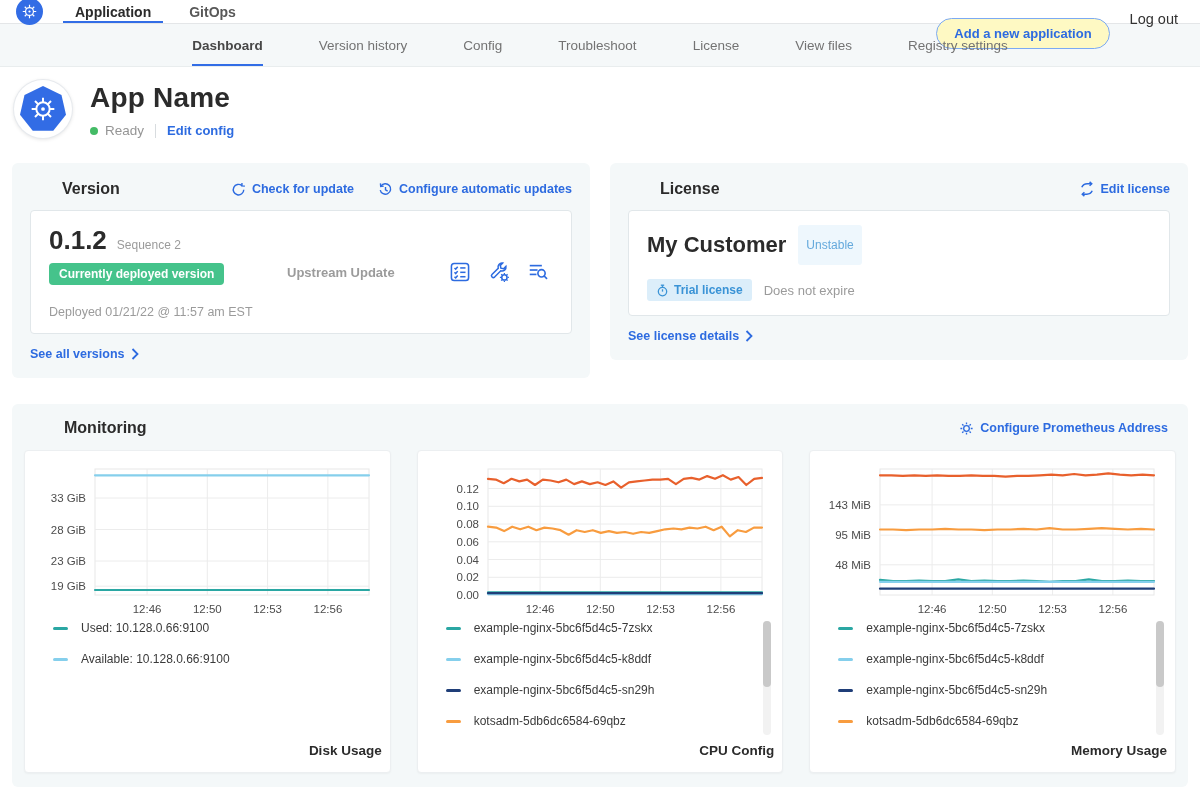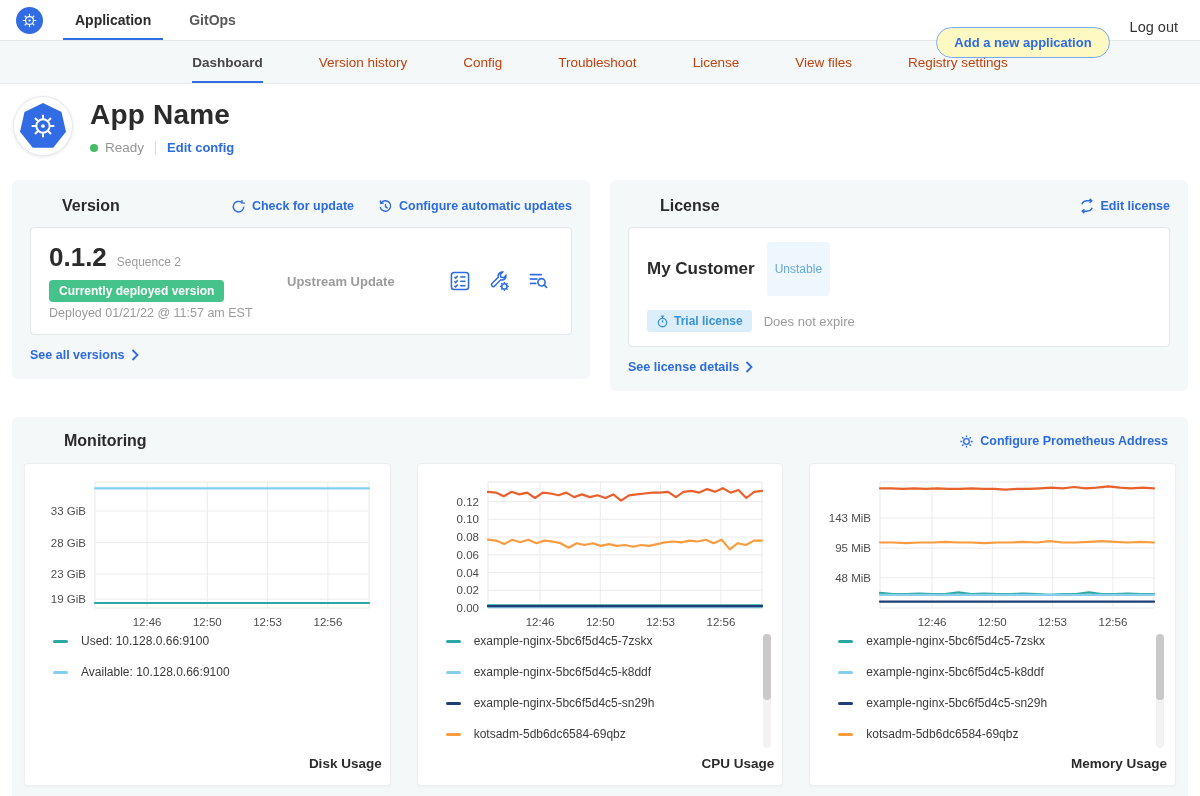--- a/index.html
+++ b/index.html
@@ -1,32 +1,32 @@
 <!DOCTYPE html>
 <html><head>
 <meta charset="utf-8">
 <style>
   *{margin:0;padding:0;box-sizing:border-box;}
   html,body{width:1200px;height:796px;}
   body{font-family:"Liberation Sans",sans-serif;background:#ffffff;color:#323232;font-size:14px;overflow:hidden;}
 
   
-  .topnav{height:41px;border-bottom:1px solid #e4e6e8;display:flex;align-items:center;padding:0 22px 0 16px;background:#fff;}
+  .topnav{height:24px;border-bottom:1px solid #e4e6e8;display:flex;align-items:center;padding:0 22px 0 16px;background:#fff;}
   .logo-circle{width:27px;height:27px;border-radius:50%;background:#326ce5;display:flex;align-items:center;justify-content:center;margin-right:32px;flex:0 0 auto;}
   .topnav-tabs{display:flex;height:100%;}
   .topnav-tab{height:100%;display:flex;align-items:center;margin-right:38px;font-size:14px;font-weight:bold;color:#585858;position:relative;cursor:pointer;}
   .topnav-tab.active{color:#2b2b2b;}
   .topnav-tab.active::after{content:"";position:absolute;left:-12px;right:-12px;bottom:0;height:2.5px;background:#326de6;}
   .topnav-right{margin-left:auto;display:flex;align-items:center;gap:20px;}
   .add-app-btn{border:1.5px solid #7caaf3;color:#2d6be0;font-weight:bold;font-size:13px;padding:7px 17px;border-radius:18px;background:#fef9c3;cursor:pointer;font-family:inherit;margin-top:44px;}
   .logout{font-size:14.5px;color:#323232;cursor:pointer;margin-top:14px;}
 
   
   .subnav{height:43px;background:#f5f8f9;border-bottom:1px solid #e9edee;display:flex;justify-content:center;gap:56px;}
-  .subnav-item{display:flex;align-items:center;color:#c2410c;font-size:13.5px;position:relative;cursor:pointer;}
+  .subnav-item{display:flex;align-items:center;color:#737373;font-size:13.5px;position:relative;cursor:pointer;}
   .subnav-item.active{color:#474747;font-weight:bold;}
   .subnav-item.active::after{content:"";position:absolute;left:0;right:0;bottom:0;height:2.5px;background:#326de6;}
 
   
   .app-header{display:flex;align-items:flex-start;padding:13px 16px 16px 14px;}
   .app-icon{width:58px;height:58px;border-radius:50%;background:#fff;box-shadow:0 0 0 1px #e7eaee,0 1px 4px rgba(0,0,0,.15);display:flex;align-items:center;justify-content:center;}
   .heptagon{width:46px;height:46px;background:#326ce5;clip-path:polygon(50% 0%,90.2% 19.6%,100% 62.5%,72.3% 97.1%,27.7% 97.1%,0% 62.5%,9.8% 19.6%);display:flex;align-items:center;justify-content:center;}
   .app-title-wrap{margin-left:18px;padding-top:2px;}
   .app-title{font-size:28px;font-weight:bold;color:#2b2b2b;letter-spacing:.2px;}
   .status-row{display:flex;align-items:center;margin-top:9px;font-size:13.5px;color:#959595;}
@@ -41,29 +41,29 @@
   .card-header{display:flex;align-items:center;justify-content:space-between;}
   .card-title{font-size:16px;font-weight:bold;color:#2b2b2b;margin-left:32px;}
   .card-links{display:flex;gap:24px;align-items:center;}
   .inner-box{background:#fff;border:1px solid #e1e7ea;border-radius:4px;margin-top:12px;padding:14px 18px;}
   .version-inner{display:flex;align-items:center;}
   .version-left{min-width:232px;}
   .version-num-row{display:flex;align-items:baseline;gap:10px;}
   .version-num{font-size:26px;font-weight:bold;color:#2b2b2b;}
   .sequence{font-size:12px;color:#9b9b9b;}
   .deployed-badge{display:inline-block;background:#45c38b;color:#fff;font-size:12px;font-weight:bold;padding:4px 10px;border-radius:4px;margin-top:7px;}
-  .deployed-at{font-size:12.5px;color:#9b9b9b;margin-top:4px;}
+  .deployed-at{font-size:12.5px;color:#9b9b9b;margin-top:20px;}
   .upstream{flex:1;color:#9b9b9b;font-weight:bold;font-size:13px;padding-left:6px;}
   .version-icons{display:flex;gap:17px;color:#2d6be0;align-items:center;padding-right:4px;}
   .icon-btn{cursor:pointer;display:flex;color:#2d6be0;background:none;border:none;padding:0;}
   .see-link{margin-top:13px;}
 
   .customer-row{display:flex;align-items:center;gap:12px;}
-  .customer-name{font-size:17px;font-weight:bold;color:#2b2b2b;}
-  .channel-badge{background:#eef7fd;color:#64a9dc;font-size:12px;padding:20px 8px;border-radius:3px;}
+  .customer-name{font-size:22px;font-weight:bold;color:#2b2b2b;}
+  .channel-badge{background:#eef7fd;color:#64a9dc;font-size:12px;padding:13px 8px;border-radius:3px;}
   .license-row2{display:flex;align-items:center;margin-top:14px;}
   .trial-badge{background:#dceefa;color:#3a93d6;font-weight:bold;font-size:12px;padding:4px 9px;border-radius:3px;display:inline-flex;align-items:center;gap:5px;}
   .expiry{color:#9b9b9b;font-size:13px;margin-left:12px;}
 
   
   .monitoring{margin:26px 12px 0;background:#f4f8f9;border-radius:6px;padding:13px 12px 14px;}
   .mon-header{display:flex;justify-content:space-between;align-items:center;padding:2px 8px 0;}
   .charts-row{display:flex;gap:26px;margin-top:13px;}
   .chart-card{flex:1;background:#fff;border-radius:4px;border:1px solid #eceff1;box-shadow:0 1px 2px rgba(0,0,0,.04);padding:10px 8px 14px;display:flex;flex-direction:column;min-width:0;}
   .chart-svg{display:block;}
@@ -349,21 +349,21 @@
             <span class="legend-label">example-nginx-5bc6f5d4c5-sn29h</span>
           </div>
           <div class="legend-item">
             <span class="legend-dash" style="background:#f89c3f"></span>
             <span class="legend-label">kotsadm-5db6dc6584-69qbz</span>
           </div>
           <div class="scroll-track">
             <div class="scroll-thumb"></div>
           </div>
         </div>
-      <div class="chart-title">CPU Usage</div>
+      <div class="chart-title">CPU Config</div>
     </div>
 
     <div class="chart-card">
       <svg class="chart-svg" width="348" height="160" viewBox="0 0 348 160">
           <rect x="62" y="8" width="274" height="126" fill="none" stroke="#e8e8e8"></rect>
           <line x1="62" y1="103.8" x2="336" y2="103.8" stroke="#ececec"></line>
           <text x="53" y="107.8" text-anchor="end" font-size="11.5" fill="#4c4c4c">48 MiB</text>
           <line x1="62" y1="74.2" x2="336" y2="74.2" stroke="#ececec"></line>
           <text x="53" y="78.2" text-anchor="end" font-size="11.5" fill="#4c4c4c">95 MiB</text>
           <line x1="62" y1="43.9" x2="336" y2="43.9" stroke="#ececec"></line>

